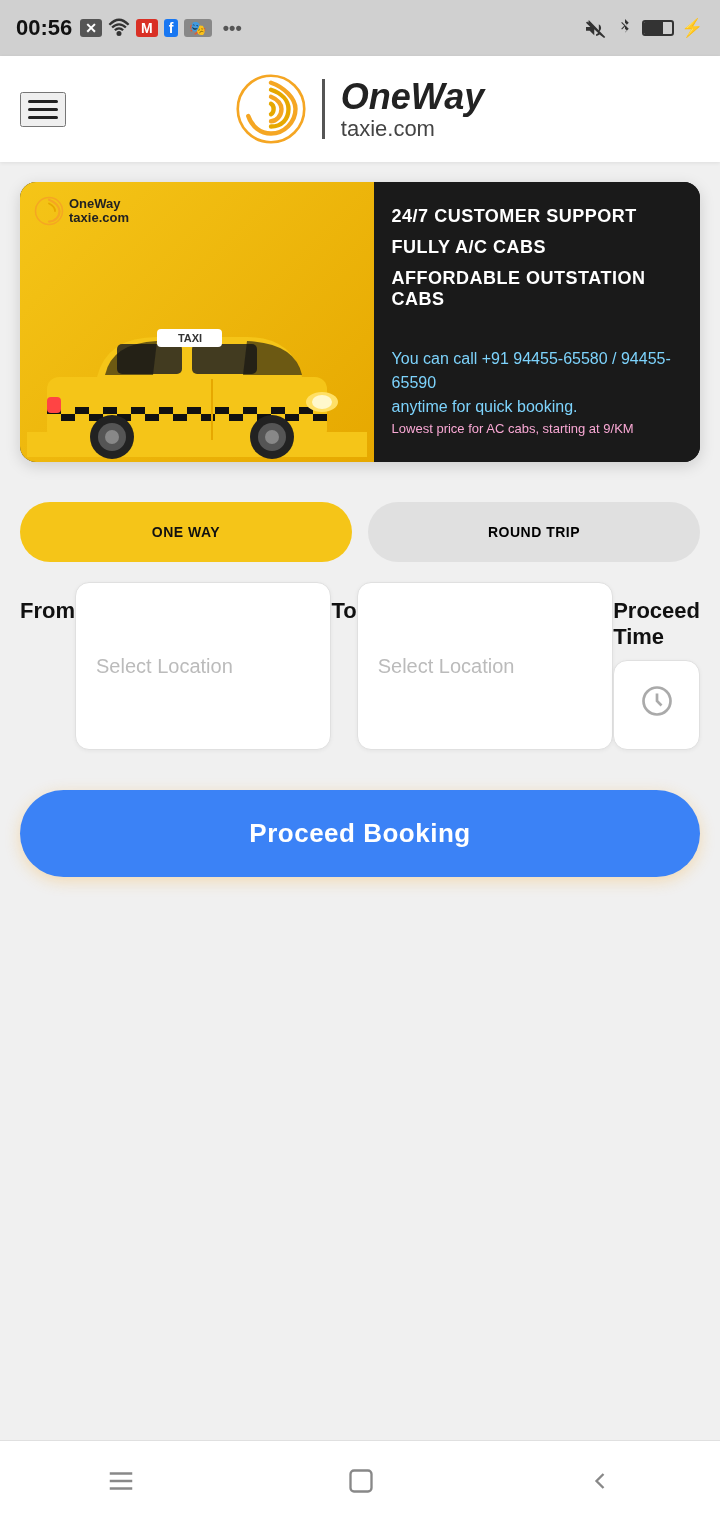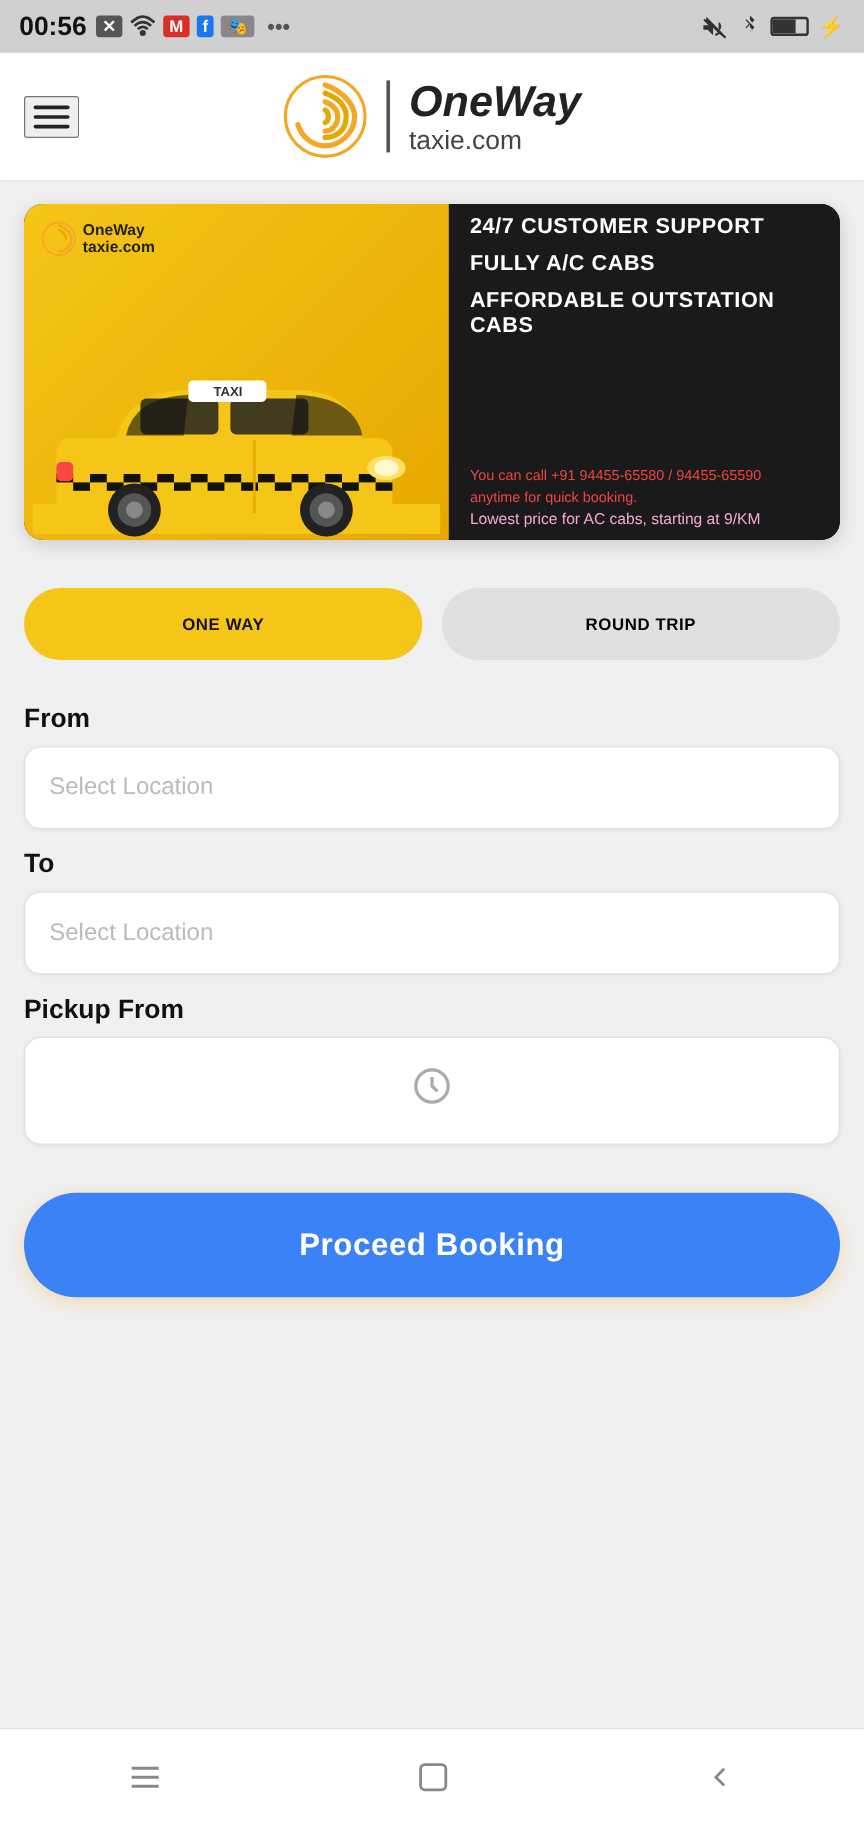--- a/index.html
+++ b/index.html
@@ -10,21 +10,21 @@
       min-height: 1520px;
       background: #f0f0f0;
       font-family: 'Arial', sans-serif;
       display: flex;
       flex-direction: column;
     }
 
     
     .status-bar {
       width: 100%;
-      height: 44px;
+      height: 56px;
       background: #d0d0d0;
       display: flex;
       align-items: center;
       justify-content: space-between;
       padding: 0 16px;
     }
     .status-left {
       display: flex;
       align-items: center;
       gap: 8px;
@@ -170,42 +170,42 @@
       line-height: 1.1;
     }
     
     .car-svg {
       width: 340px;
       height: 180px;
     }
     .banner-right {
       flex: 1;
       background: #1a1a1a;
-      padding: 8px 18px;
+      padding: 24px 18px;
       display: flex;
       flex-direction: column;
       justify-content: space-between;
     }
     .banner-features {
       display: flex;
       flex-direction: column;
       gap: 10px;
     }
     .banner-features .feat {
       color: #fff;
       font-size: 18px;
       font-weight: 700;
       letter-spacing: 0.5px;
     }
     .banner-contact {
       margin-top: 12px;
     }
     .banner-contact p {
-      color: #ef4444;
-      font-size: 12px;
+      color: #7dd3fc;
+      font-size: 16px;
       line-height: 1.5;
     }
     .banner-contact .highlight {
       color: #f9a8d4;
       font-size: 13px;
     }
 
     
     .trip-type-section {
       padding: 0 20px;
@@ -229,21 +229,21 @@
     }
     .trip-btn.inactive {
       background: #e0e0e0;
       color: #000000;
     }
 
     
     .form-section {
       padding: 10px 20px;
       display: flex;
-      flex-direction: column;
+      flex-direction: row;
       gap: 0;
     }
     .form-label {
       font-size: 22px;
       font-weight: 600;
       color: #111;
       margin-bottom: 10px;
       margin-top: 16px;
     }
     .form-input {
@@ -495,21 +495,21 @@
 
 <div class="form-section">
   <label class="form-label">From</label>
   <input class="form-input" type="text" placeholder="Select Location" style="">
 
   <label class="form-label">To</label>
   <input class="form-input" type="text" placeholder="Select Location" style="">
 
   <div class="date-time-row">
     <div class="time-col">
-      <span class="dt-label">Pickup From</span>
+      <span class="dt-label">Proceed Time</span>
       <div class="dt-input">
         <span class="dt-icon">
           
           <svg width="36" height="36" viewBox="0 0 24 24" fill="none" stroke="#aaa" stroke-width="1.8">
             <circle cx="12" cy="12" r="9"></circle>
             <polyline points="12 7 12 12 15 15"></polyline>
           </svg>
         </span>
       </div>
     </div>

